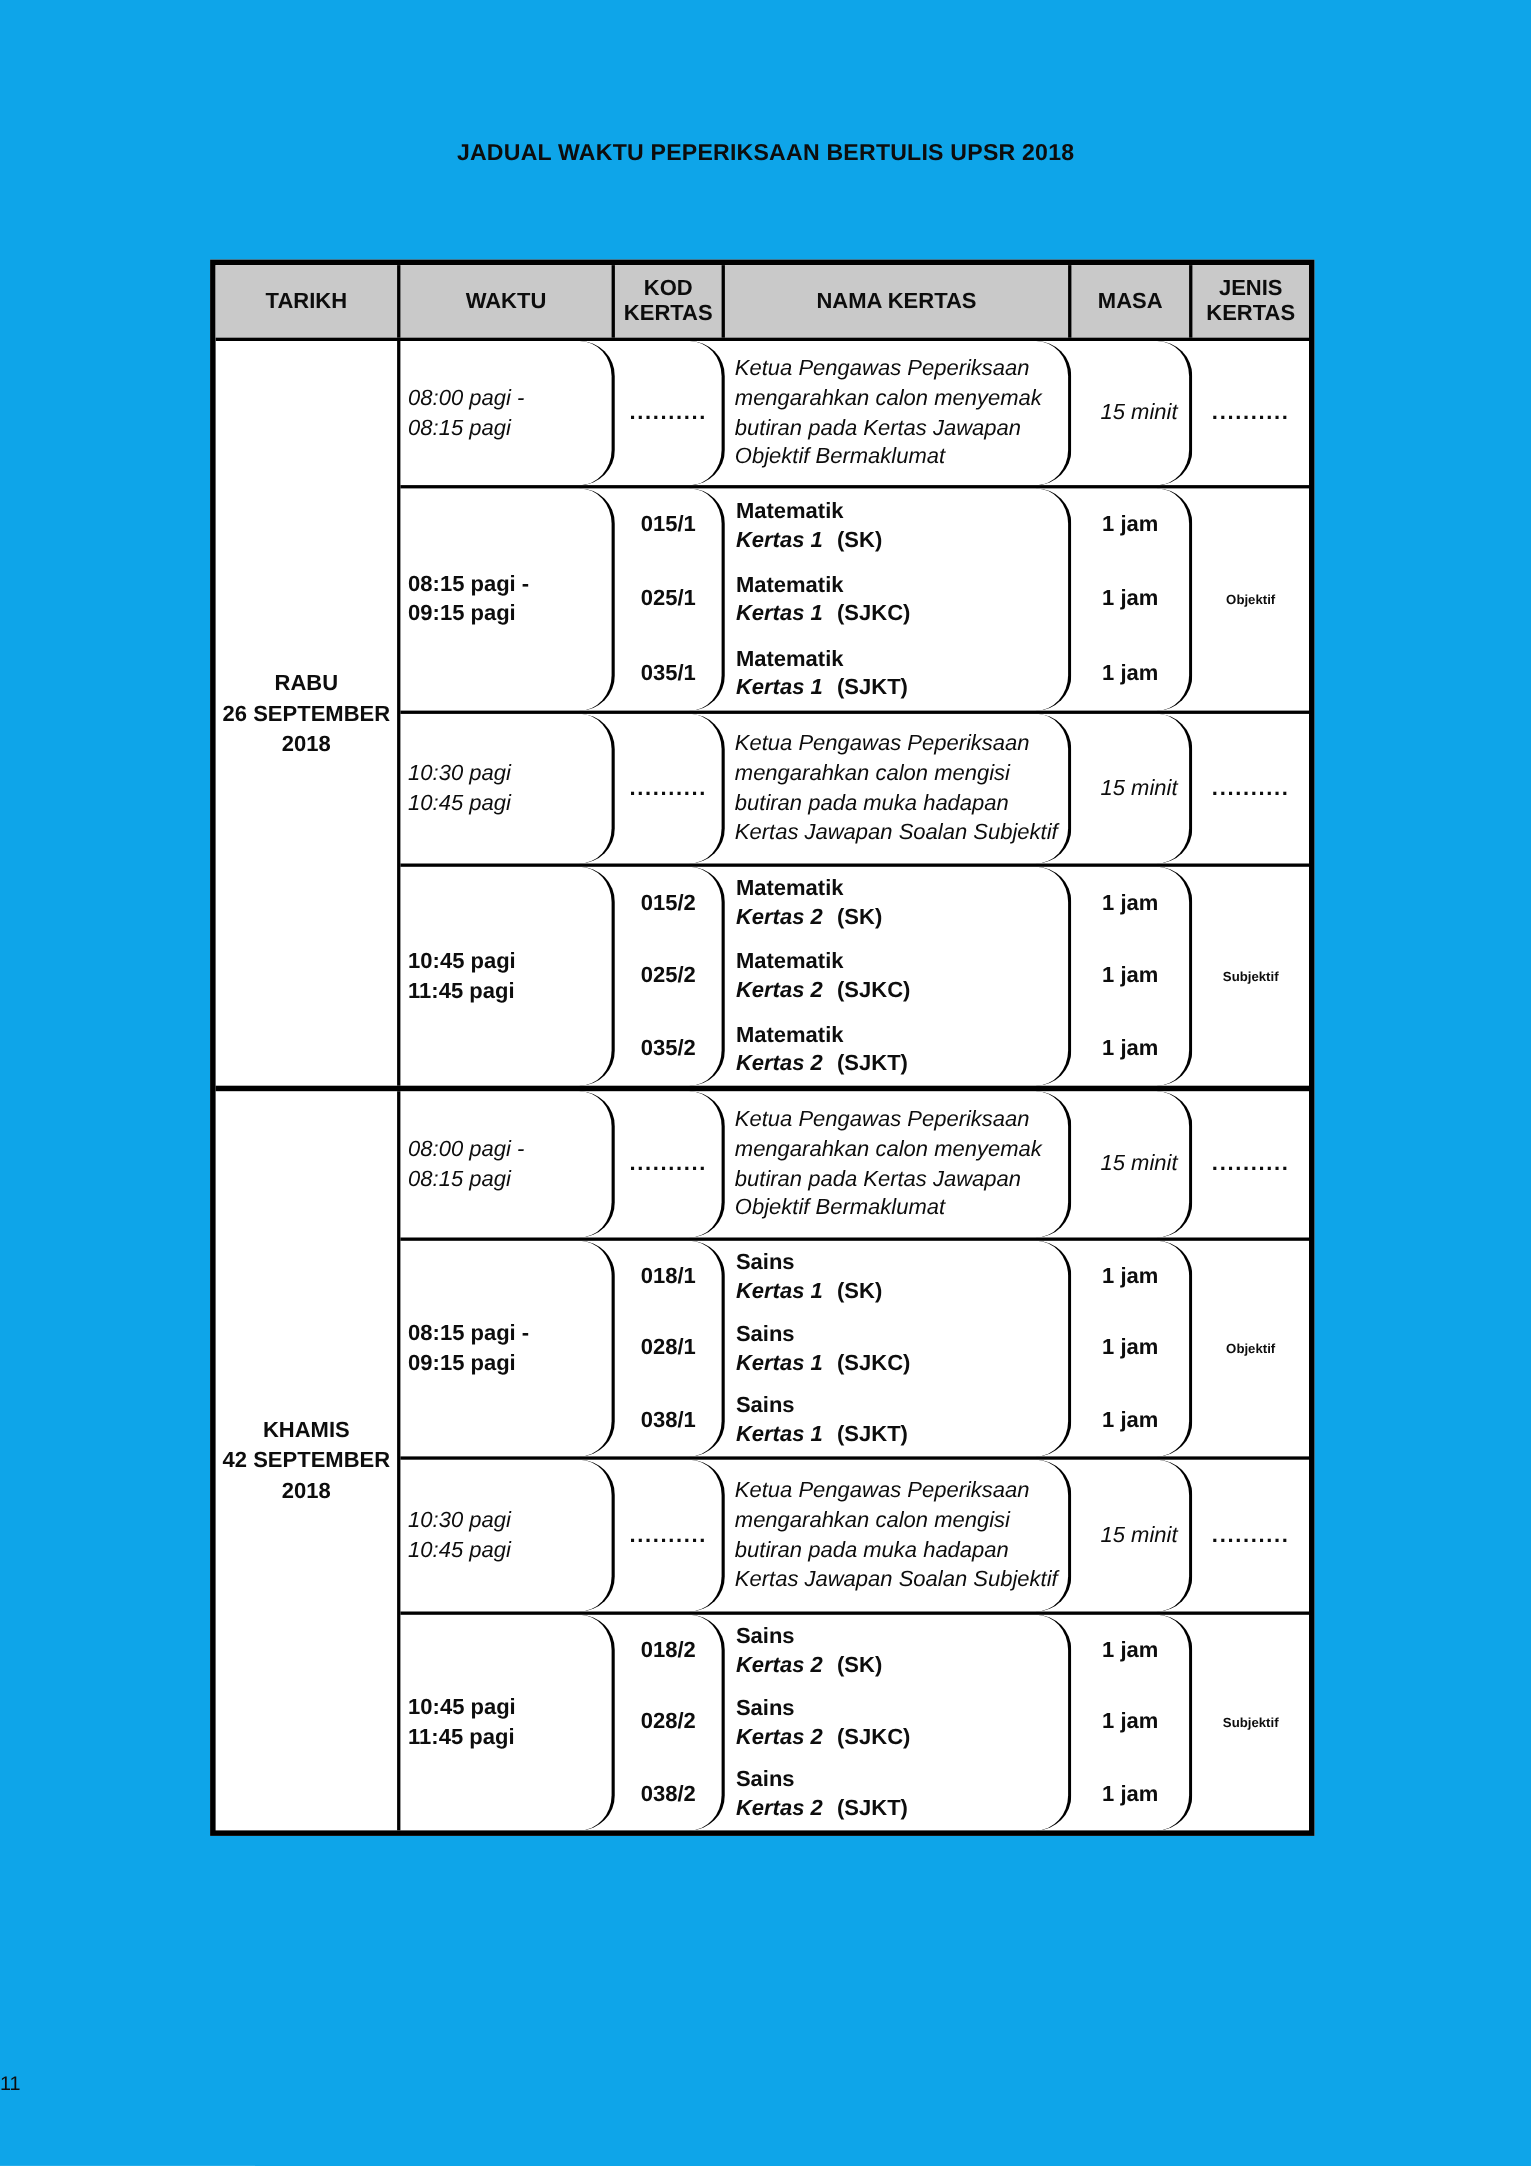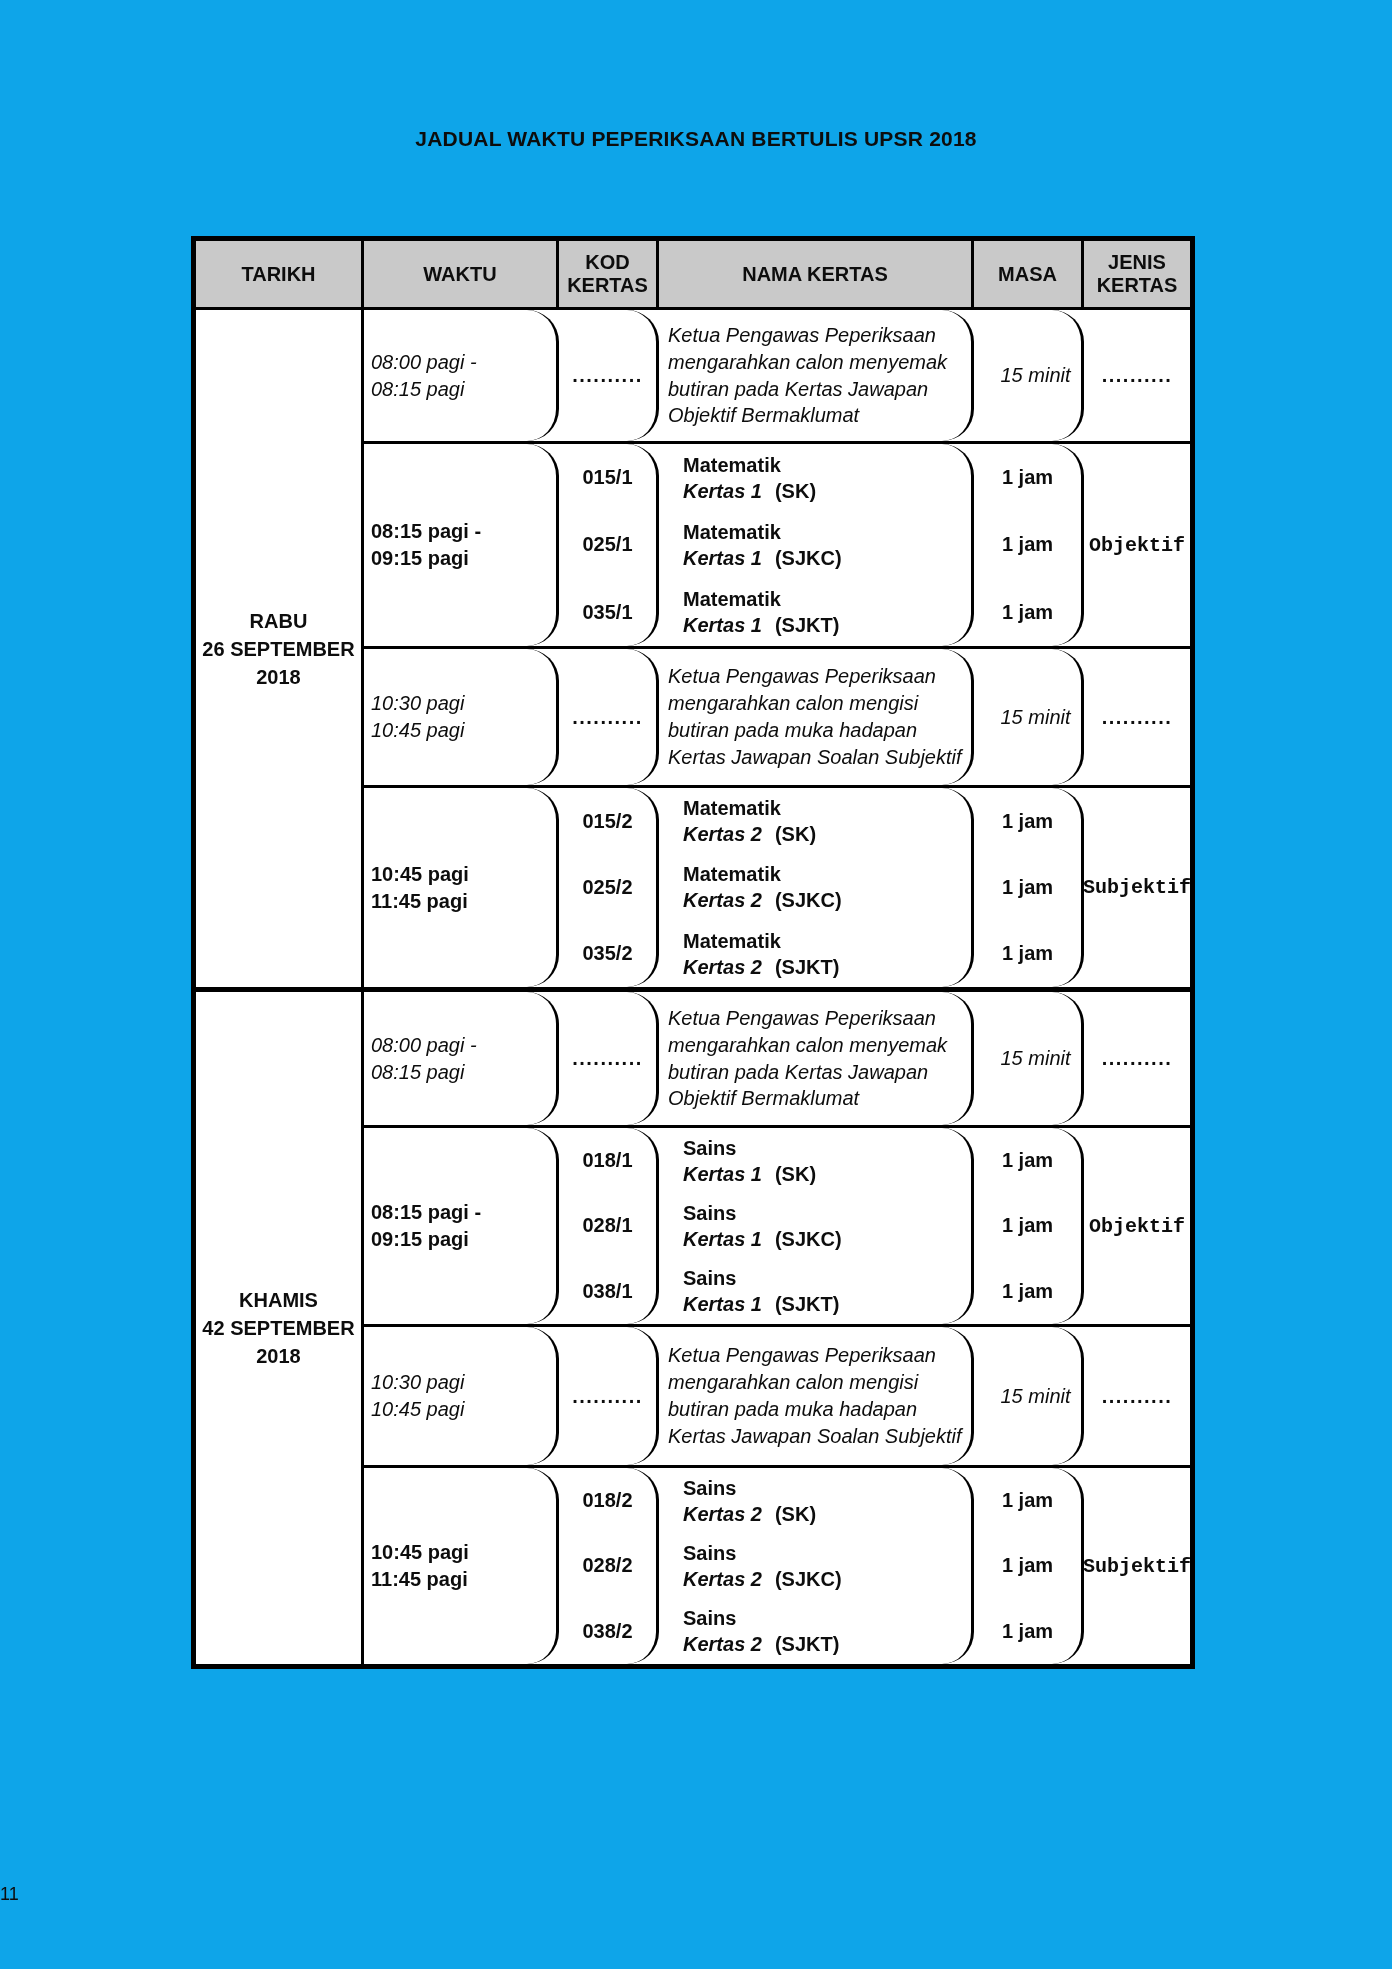--- a/index.html
+++ b/index.html
@@ -49,27 +49,27 @@
   .centered{display:flex;align-items:center;justify-content:center;text-align:center;}
   .dots{font-weight:bold;font-size:20px;letter-spacing:1.5px;}
   .nama-instr{
     display:flex;align-items:center;padding-left:9px;
     font-style:italic;font-size:20px;line-height:1.34;white-space:pre-line;
   }
   .masa-text{font-size:20px;}
   .instr .masa-text{font-style:italic;margin-left:16px;}
   .col3{display:grid;grid-template-rows:1fr 1fr 1fr;}
   .sub{display:flex;align-items:center;justify-content:center;}
-  .sub.left{justify-content:flex-start;padding-left:24px;}
+  .sub.left{justify-content:flex-start;padding-left:10px;}
   .code,.dur{font-weight:bold;font-size:20px;}
   .nama-entry{line-height:1.3;font-size:20px;}
   .subject{font-weight:bold;display:block;}
   .paper{font-weight:bold;font-style:italic;}
   .stream{font-weight:bold;margin-left:13px;}
-  .jenis-text{font-size:20px;font-weight:bold;font-family:Liberation Mono, monospace;}
+  .jenis-text{font-size:12px;font-weight:bold;}
   .pagenum{
     position:absolute;top:1884px;left:0;width:1392px;text-align:left;font-size:18px;
   }
 </style>
 </head>
 <body>
 
 <div class="page">
 
   <div class="title">JADUAL WAKTU PEPERIKSAAN BERTULIS UPSR 2018</div>

